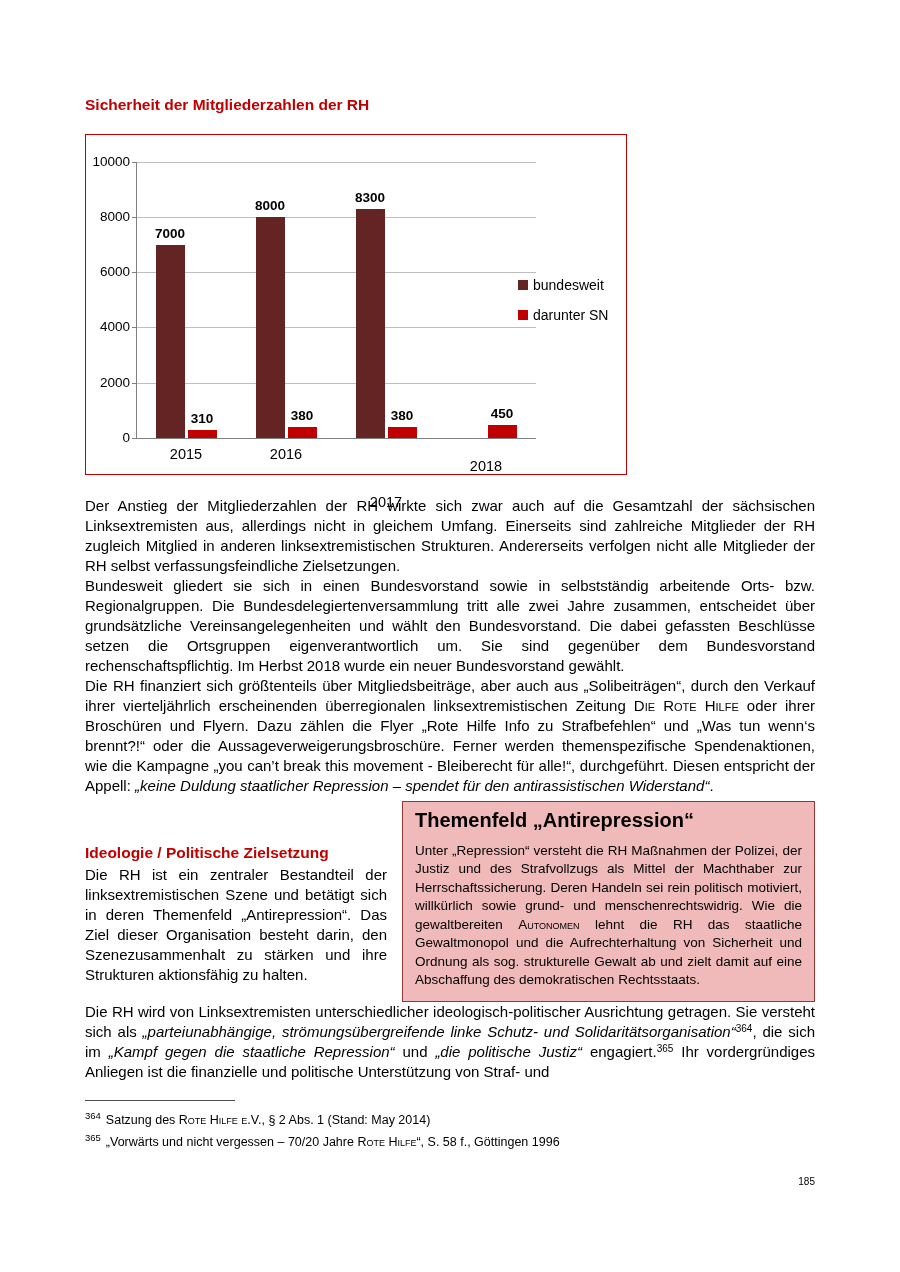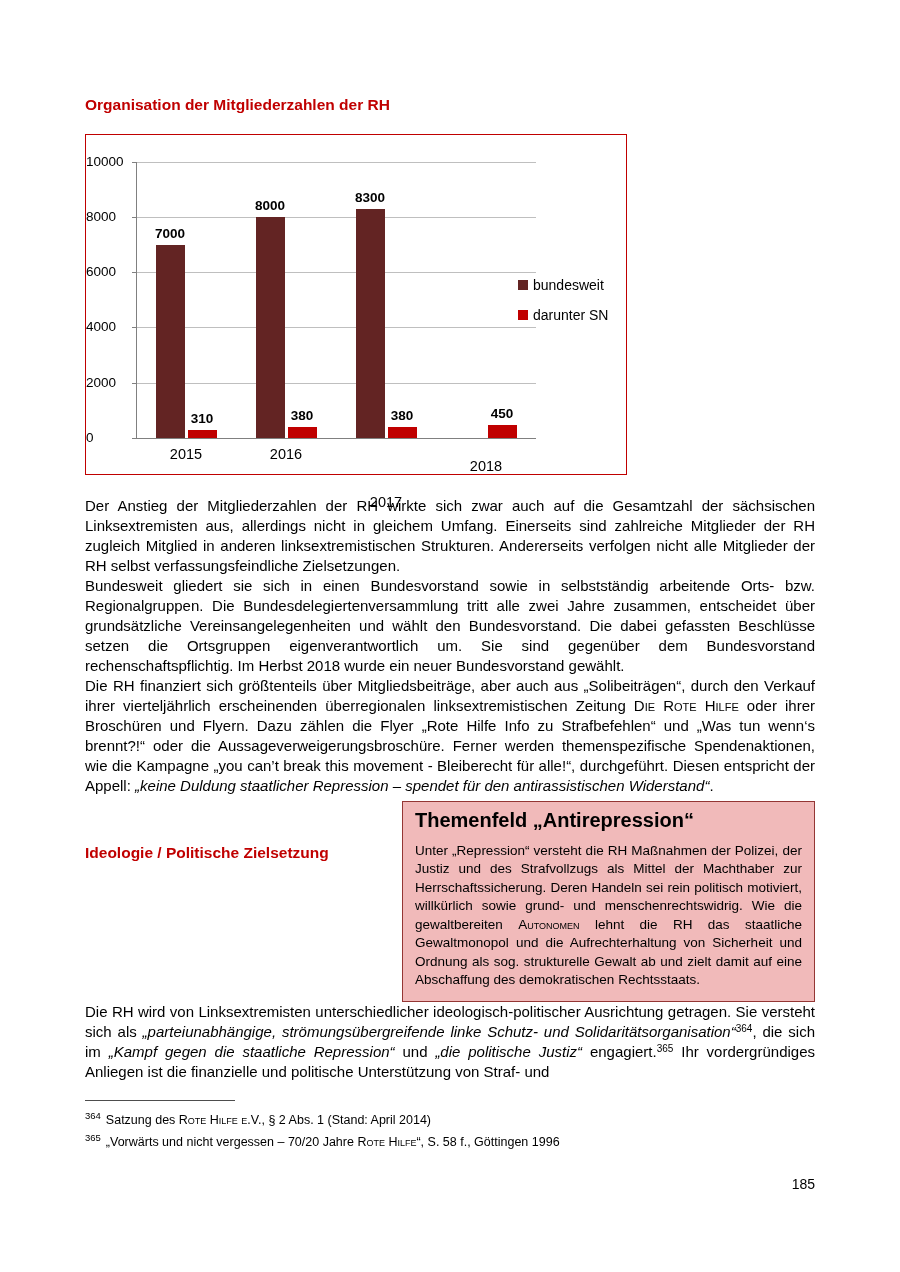--- a/index.html
+++ b/index.html
@@ -11,21 +11,21 @@
 
   p.body{margin:0;font-size:15px;line-height:20px;text-align:justify}
   .mb{margin-bottom:13px}
 
   
   .chart-frame{position:relative;width:540px;height:339px;border:1px solid #C00000;margin-bottom:21px;background:#fff}
   .gridline{position:absolute;height:1px;background:#BFBFBF}
   .vaxis{position:absolute;width:1px;background:#808080}
   .haxis{position:absolute;height:1px;background:#808080}
   .tickmark{position:absolute;height:1px;background:#808080}
-  .ytick{position:absolute;text-align:left;font-size:13.5px;line-height:16px}
+  .ytick{position:absolute;text-align:right;font-size:13.5px;line-height:16px}
   .xcat{position:absolute;text-align:center;font-size:14.5px}
   .bar{position:absolute}
   .bar-label{position:absolute;text-align:center;font-weight:700;font-size:13.5px;line-height:16px}
   .legend{position:absolute}
   .legend-item{display:flex;align-items:center;margin-bottom:14px}
   .legend-swatch{width:10px;height:10px;display:inline-block;margin-right:5px;flex:0 0 10px}
   .legend-label{font-size:14px;line-height:16px}
 
   
   .two-col{display:flex;gap:15px;margin-top:5px;align-items:flex-start}
@@ -41,28 +41,28 @@
   .seg-i{font-style:italic}
   .seg-sc{font-variant:small-caps}
   .seg-sup{font-size:10px;vertical-align:5.5px;line-height:0}
 
   
   .footnote-area{margin-top:18px}
   .footnote-rule{width:150px;border-top:1px solid #4d4d4d;margin-bottom:6px}
   .footnote{font-size:12.5px;line-height:17.5px}
   .fn-num{font-size:9.5px;vertical-align:5px;margin-right:5px}
 
-  .page-number{position:absolute;top:1176px;right:85px;font-size:14px}
+  .page-number{position:absolute;top:1176px;right:85px;font-size:10px}
 </style>
 </head>
 <body>
 
 <div class="page">
 
-  <h2 class="red-heading heading-chart">Organisation der Mitgliederzahlen der RH</h2>
+  <h2 class="red-heading heading-chart">Sicherheit der Mitgliederzahlen der RH</h2>
 
   <div class="chart-frame" id="chart">
       <div class="tickmark" style="left: 46px; top: 303px; width: 4px; background: rgb(128, 128, 128);"></div>
       <div class="ytick" style="left: 0px; top: 295px; width: 44px;">0</div>
       <div class="gridline" style="left: 50px; top: 247.8px; width: 400px; background: rgb(191, 191, 191);"></div>
       <div class="tickmark" style="left: 46px; top: 247.8px; width: 4px; background: rgb(128, 128, 128);"></div>
       <div class="ytick" style="left: 0px; top: 239.8px; width: 44px;">2000</div>
       <div class="gridline" style="left: 50px; top: 192.6px; width: 400px; background: rgb(191, 191, 191);"></div>
       <div class="tickmark" style="left: 46px; top: 192.6px; width: 4px; background: rgb(128, 128, 128);"></div>
       <div class="ytick" style="left: 0px; top: 184.6px; width: 44px;">4000</div>
@@ -108,33 +108,34 @@
     </div>
 
   <p class="body mb">Der Anstieg der Mitgliederzahlen der RH wirkte sich zwar auch auf die Gesamtzahl der sächsischen Linksextremisten aus, allerdings nicht in gleichem Umfang. Einerseits sind zahlreiche Mitglieder der RH zugleich Mitglied in anderen linksextremistischen Strukturen. Andererseits verfolgen nicht alle Mitglieder der RH selbst verfassungsfeindliche Zielsetzungen.</p>
 
   <p class="body">Bundesweit gliedert sie sich in einen Bundesvorstand sowie in selbstständig arbeitende Orts- bzw. Regionalgruppen. Die Bundesdelegiertenversammlung tritt alle zwei Jahre zusammen, entscheidet über grundsätzliche Vereinsangelegenheiten und wählt den Bundesvorstand. Die dabei gefassten Beschlüsse setzen die Ortsgruppen eigenverantwortlich um. Sie sind gegenüber dem Bundesvorstand rechenschaftspflichtig. Im Herbst 2018 wurde ein neuer Bundesvorstand gewählt.</p>
   <p class="body"><span>Die RH finanziert sich größtenteils über Mitgliedsbeiträge, aber auch aus „Solibeiträgen“, durch den Verkauf ihrer vierteljährlich erscheinenden überregionalen linksextremistischen Zeitung </span><span class="seg-sc">Die Rote Hilfe</span><span> oder ihrer Broschüren und Flyern. Dazu zählen die Flyer „Rote Hilfe Info zu Strafbefehlen“ und „Was tun wenn‘s brennt?!“ oder die Aussageverweigerungsbroschüre. Ferner werden themenspezifische Spendenaktionen, wie die Kampagne „you can’t break this movement - Bleiberecht für alle!“, durchgeführt. Diesen entspricht der Appell: </span><span class="seg-i">„keine Duldung staatlicher Repression – spendet für den antirassistischen Widerstand“</span><span>.</span></p>
 
   <div class="two-col">
     <div class="col-left">
       <h2 class="red-heading">Ideologie / Politische Zielsetzung</h2>
+      <p class="body">Die RH ist ein zentraler Bestandteil der linksextremistischen Szene und betätigt sich in deren Themenfeld „Antirepression“. Das Ziel dieser Organisation besteht darin, den Szenezusammenhalt zu stärken und ihre Strukturen aktionsfähig zu halten.</p>
     </div>
     <div class="theme-box">
       <div class="theme-title">Themenfeld „Antirepression“</div>
       <div class="theme-body"><span>Unter „Repression“ versteht die RH Maßnahmen der Polizei, der Justiz und des Strafvollzugs als Mittel der Machthaber zur Herrschaftssicherung. Deren Handeln sei rein politisch motiviert, willkürlich sowie grund- und menschenrechtswidrig. Wie die gewaltbereiten </span><span class="seg-sc">Autonomen</span><span> lehnt die RH das staatliche Gewaltmonopol und die Aufrechterhaltung von Sicherheit und Ordnung als sog. strukturelle Gewalt ab und zielt damit auf eine Abschaffung des demokratischen Rechtsstaats.</span></div>
     </div>
   </div>
 
   <p class="body para-after-cols"><span>Die RH wird von Linksextremisten unterschiedlicher ideologisch-politischer Ausrichtung getragen. Sie versteht sich als </span><span class="seg-i">„parteiunabhängige, strömungsübergreifende linke Schutz- und Solidaritätsorganisation“</span><span class="seg-sup">364</span><span>, die sich im </span><span class="seg-i">„Kampf gegen die staatliche Repression“</span><span> und </span><span class="seg-i">„die politische Justiz“</span><span> engagiert.</span><span class="seg-sup">365</span><span> Ihr vordergründiges Anliegen ist die finanzielle und politische Unterstützung von Straf- und</span></p>
 
   <div class="footnote-area">
     <div class="footnote-rule"></div>
     <div class="footnote">
-      <span class="fn-num">364</span><span><span>Satzung des </span><span class="seg-sc">Rote Hilfe e.V.</span><span>, § 2 Abs. 1 (Stand: April 2014)</span></span>
+      <span class="fn-num">364</span><span><span>Satzung des </span><span class="seg-sc">Rote Hilfe e.V.</span><span>, § 2 Abs. 1 (Stand: May 2014)</span></span>
     </div>
     <div class="footnote">
       <span class="fn-num">365</span><span><span>„Vorwärts und nicht vergessen – 70/20 Jahre </span><span class="seg-sc">Rote Hilfe</span><span>“, S. 58 f., Göttingen 1996</span></span>
     </div>
   </div>
 
   <div class="page-number">185</div>
 
 </div>
 

